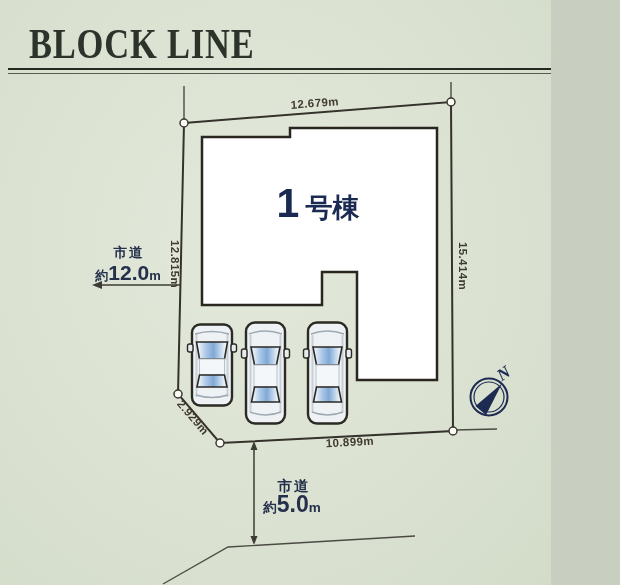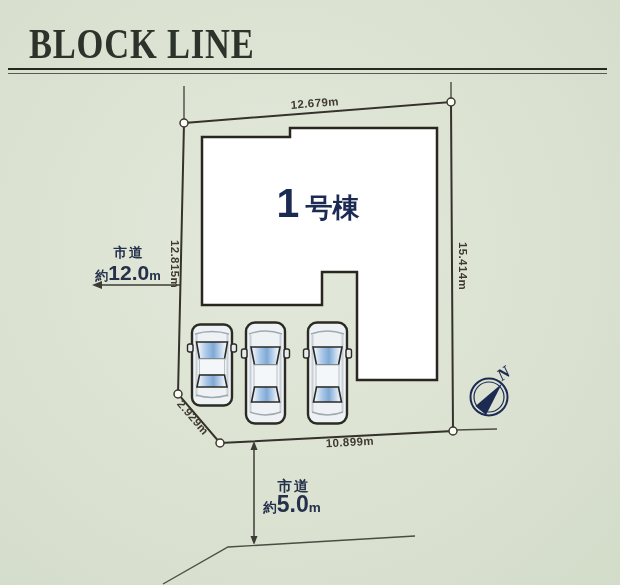--- a/index.html
+++ b/index.html
@@ -1,18 +1,18 @@
 <!DOCTYPE html>
 <html><head>
 <meta charset="utf-8">
 <style>
   html,body{margin:0;padding:0;background:#c8cfc0;}
   #stage{
     position:relative;
-    width:620px;height:585px;
+    width:551px;height:585px;
     overflow:hidden;
     background:radial-gradient(ellipse at 45% 42%, #e3e9da 0%, #dbe2d2 55%, #d3dbc9 100%);
     font-family:"Liberation Sans", sans-serif;
   }
   #page-title{
     position:absolute;top:20px;left:29px;margin:0;
     font-family:"Liberation Serif", serif;
     font-weight:600;
     font-size:42px;
     letter-spacing:1px;

